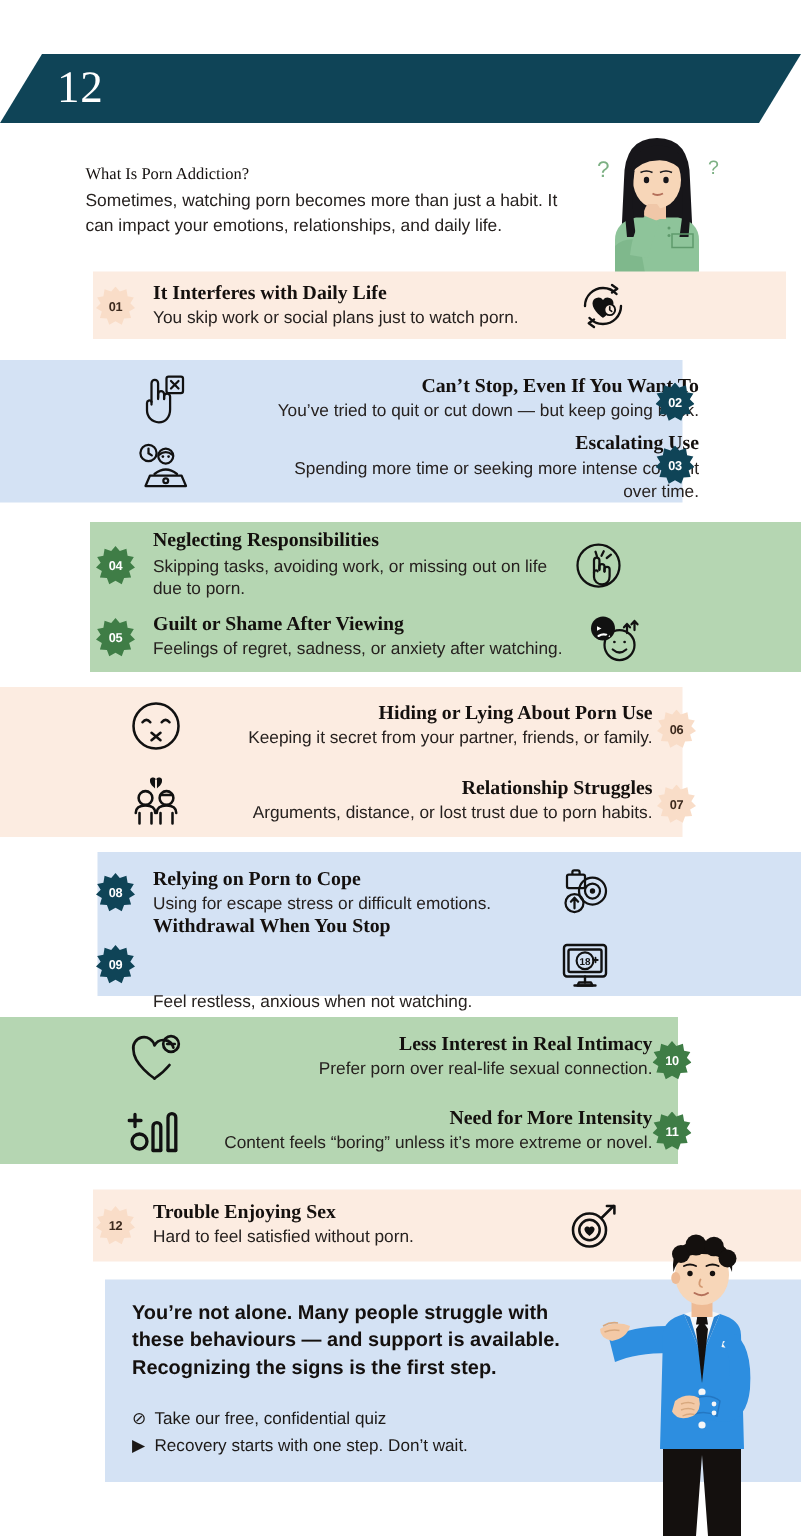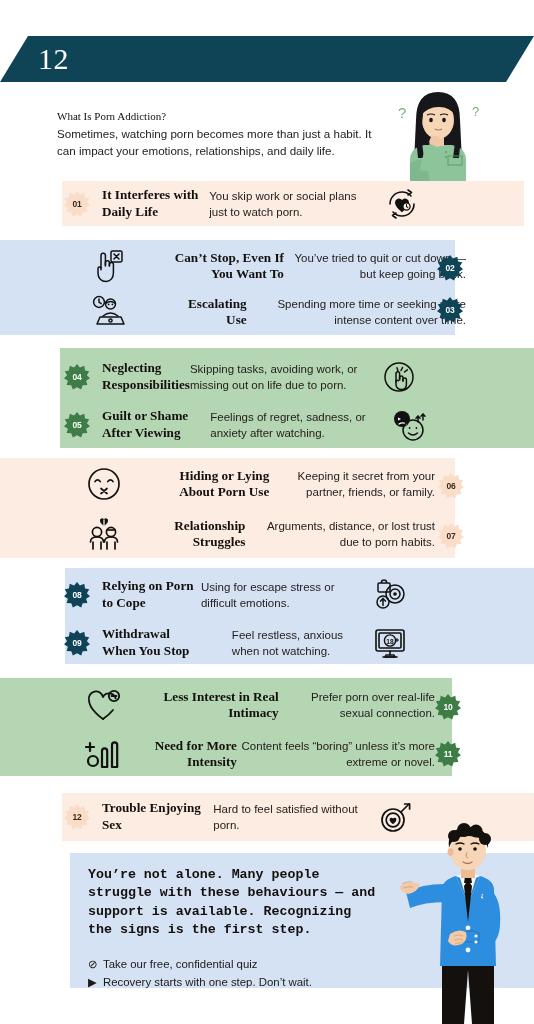--- a/index.html
+++ b/index.html
@@ -65,21 +65,21 @@
   .band.peach { background: #fcece1; }
   .band.blue  { background: #d4e2f4; }
   .band.green { background: #b5d6b2; }
 
   
   .row {
     position: absolute;
     display: flex;
     align-items: center;
   }
-  .row-text { display: flex; flex-direction: row; justify-content: center; }
+  .row-text { display: flex; flex-direction: column; justify-content: center; }
   .row-title {
     font-family: "Liberation Serif", serif;
     font-weight: bold;
     font-size: 13.2px;
     color: #14100e;
     line-height: 1.25;
   }
   .row-desc {
     font-size: 11.5px;
     color: #26211f;
@@ -133,21 +133,21 @@
     left: 70px; top: 853px;
     width: 464px; height: 135px;
     background: #d4e2f4;
   }
   .cta-inner {
     position: absolute;
     left: 88px; top: 866px;
     width: 290px;
   }
   .cta-head {
-    font-family: Liberation Mono, monospace;
+    font-family: Liberation Sans, sans-serif;
     font-weight: bold;
     font-size: 13.3px;
     color: #14100e;
     line-height: 1.38;
   }
   .cta-list { margin-top: 17px; }
   .cta-item {
     display: flex;
     align-items: flex-start;
     font-size: 11.4px;

